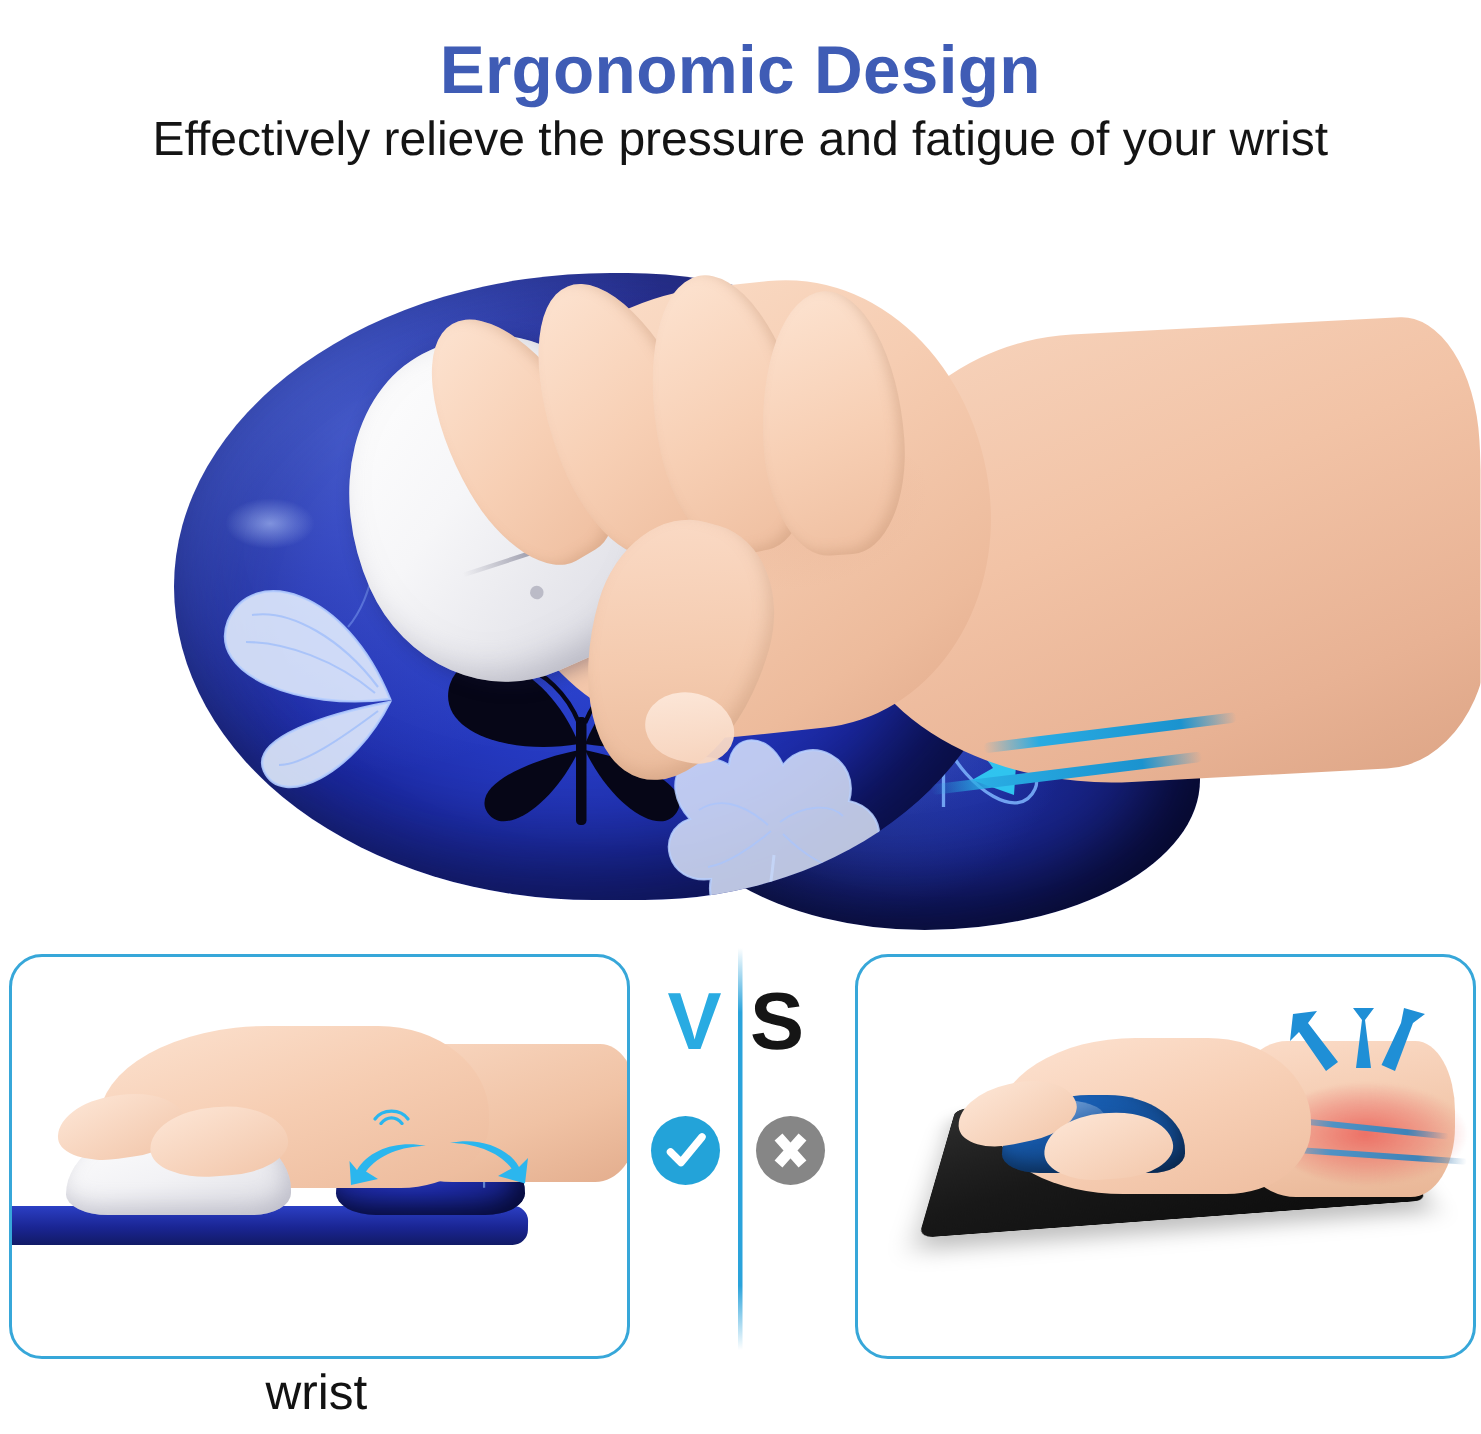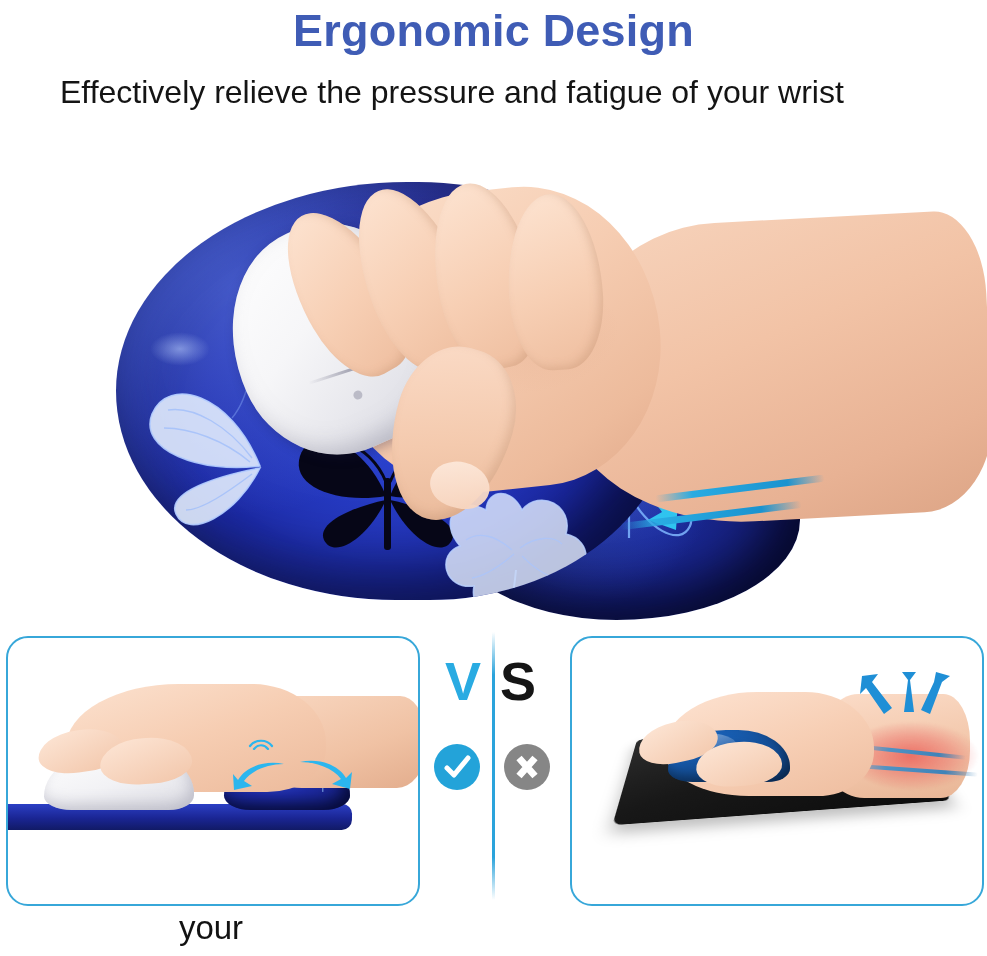--- a/index.html
+++ b/index.html
@@ -6,26 +6,26 @@
   html,body{margin:0;padding:0;background:#ffffff;}
   body{
     width:987px;height:956px;position:relative;overflow:hidden;
     font-family:"Liberation Sans","DejaVu Sans",sans-serif;
     background:#ffffff;
   }
   .stage{position:absolute;inset:0;width:987px;height:956px;}
 
   
   .title{
-    position:absolute;left:0;top:2px;width:987px;text-align:center;
+    position:absolute;left:0;top:18px;width:987px;text-align:center;
     font-size:45px;font-weight:700;color:#3f5cb5;letter-spacing:.2px;
     line-height:58px;white-space:nowrap;
   }
   .subtitle{
-    position:absolute;left:60px;top:70px;width:867px;
+    position:absolute;left:60px;top:70px;width:867px;text-align:center;
     font-size:32px;font-weight:400;color:#141414;line-height:45px;
   }
 
   
   .hero{position:absolute;left:0;top:160px;width:987px;height:462px;}
 
   
   .pad-main{
     position:absolute;left:116px;top:22px;width:560px;height:418px;
     border-radius:52% 46% 44% 50% / 50% 50% 48% 50%;
@@ -397,21 +397,21 @@
 
     <div class="ours-wave">
       <svg width="30" height="16" viewBox="0 0 30 16">
         <g fill="none" stroke="#2bb6ee" stroke-width="2.2" stroke-linecap="round">
           <path d="M4 12 C9 5, 21 5, 26 12"></path>
           <path d="M8 15 C12 10, 18 10, 22 15"></path>
         </g>
       </svg>
     </div>
   </div>
-  <div class="panel-caption left">your</div>
+  <div class="panel-caption left">wrist</div>
 
   <div class="vs-divider"></div>
   <div class="vs-text vs-v">V</div>
   <div class="vs-text vs-s">S</div>
 
   <div class="badge badge-check">
     <svg width="30" height="30" viewBox="0 0 30 30">
       <path d="M5 16 L12 23 L26 6" fill="none" stroke="#ffffff" stroke-width="5" stroke-linecap="round" stroke-linejoin="round"></path>
     </svg>
   </div>

